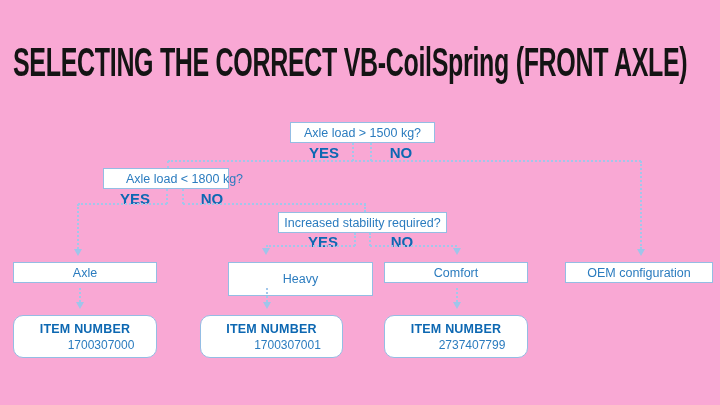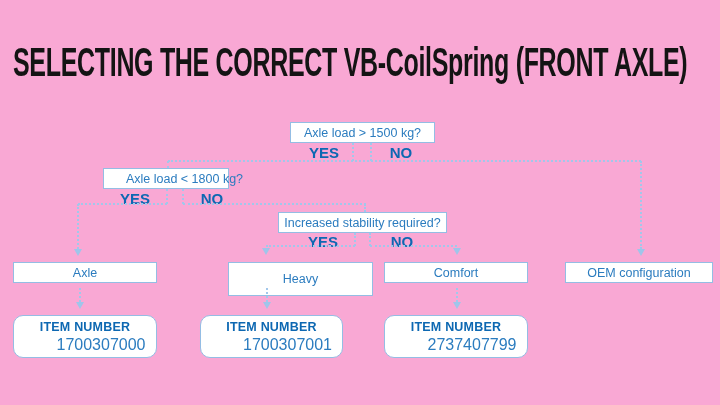--- a/index.html
+++ b/index.html
@@ -19,21 +19,21 @@
     display:flex;align-items:center;justify-content:center;
     font-size:12.5px;color:#2b7cbf;white-space:nowrap;
   }
   .itembox{
     position:absolute;box-sizing:border-box;
     border:1.5px solid #94bde4;border-radius:10px;background:#fff;
     display:flex;flex-direction:column;align-items:center;justify-content:center;
     gap:2px;
   }
   .itembox .ilabel{font-size:12.5px;font-weight:bold;color:#0d68b2;letter-spacing:0.2px;}
-  .itembox .inum{font-size:16px;color:#2b7cbf;margin-left:32px;}
+  .itembox .inum{font-size:12px;color:#2b7cbf;margin-left:32px;}
   .yn{
     position:absolute;font-size:15px;font-weight:bold;color:#0d68b2;
     transform:translateX(-50%);white-space:nowrap;
   }
   .hline{position:absolute;height:0;border-top:2px dotted #a2c7eb;}
   .vline{position:absolute;width:0;border-left:2px dotted #a2c7eb;}
   .arrow{
     position:absolute;width:0;height:0;
     border-left:4.5px solid transparent;border-right:4.5px solid transparent;
     border-top:7px solid #9fc5ea;transform:translateX(-50%);

